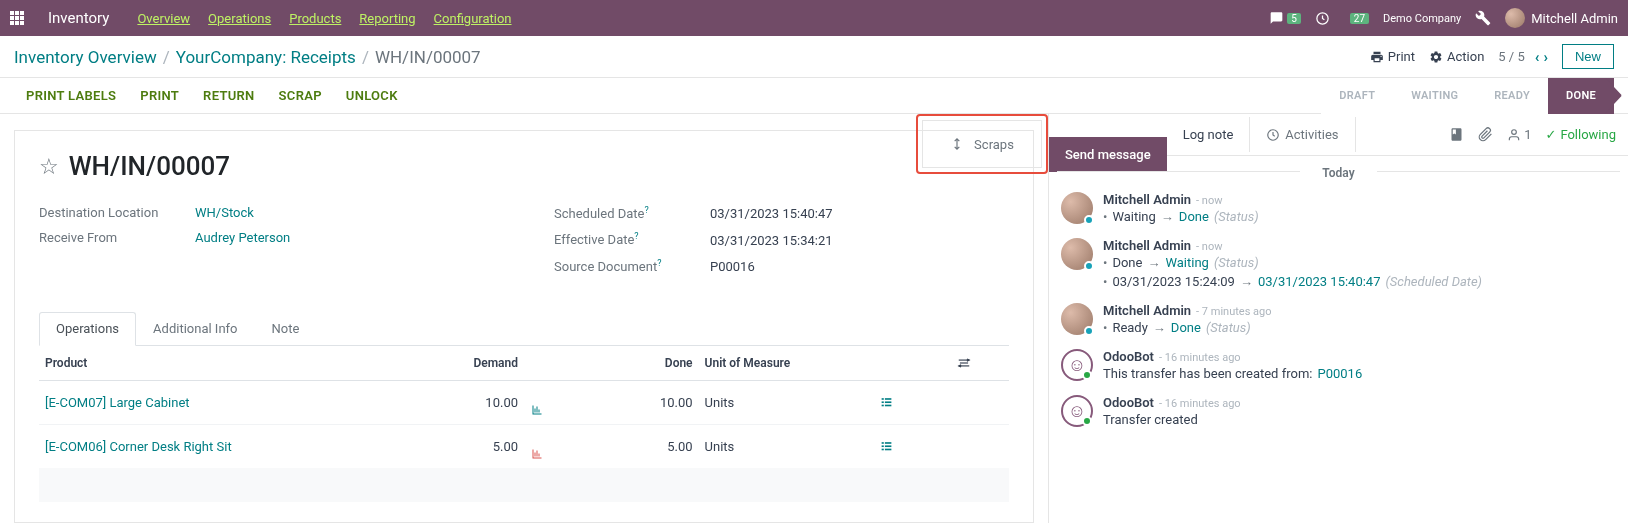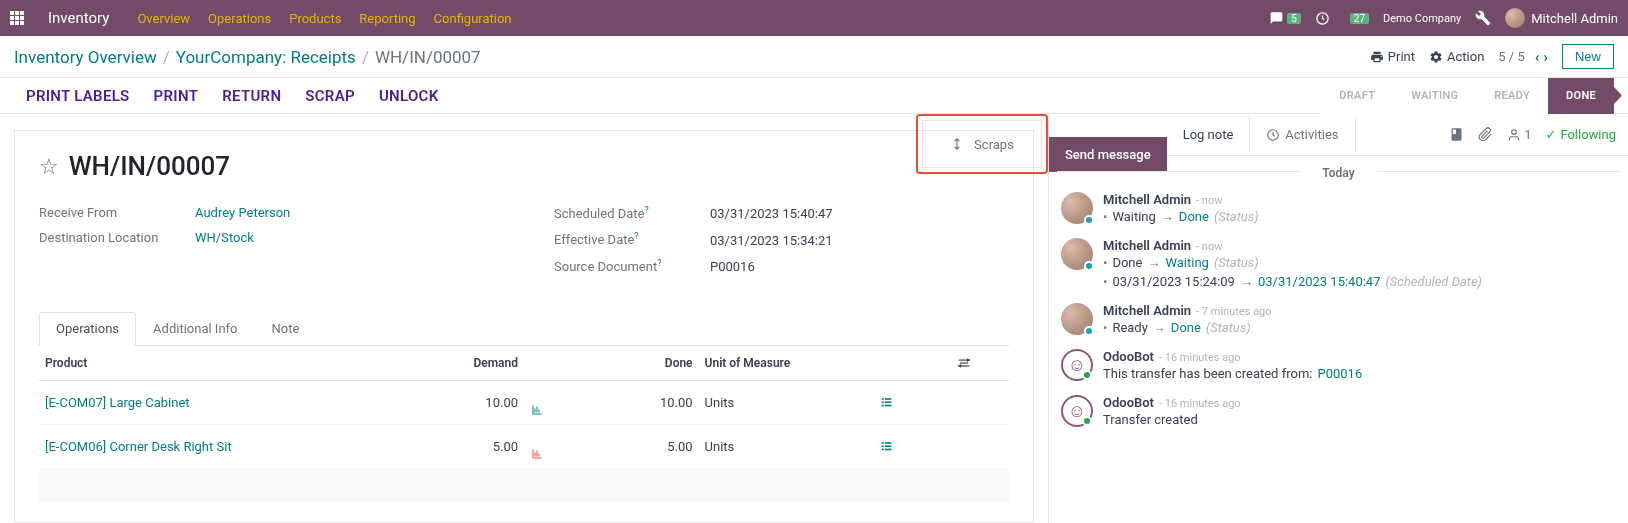--- a/index.html
+++ b/index.html
@@ -4,21 +4,21 @@
 <style>
   * { box-sizing: border-box; margin: 0; padding: 0; }
   body { font-family: -apple-system, BlinkMacSystemFont, "Segoe UI", Roboto, sans-serif; font-size: 13px; color: #374151; background: #fff; width: 1628px; }
   
   
   .topnav { background: #714b67; color: #fff; height: 36px; display: flex; align-items: center; padding: 0 10px; }
   .topnav-left { display: flex; align-items: center; gap: 18px; }
   .apps-icon { display: grid; grid-template-columns: repeat(3,4px); grid-template-rows: repeat(3,4px); gap: 1px; }
   .apps-icon span { background: #fff; width: 4px; height: 4px; }
   .brand { font-size: 15px; color: #fff; font-weight: 400; margin-left: 6px; margin-right: 10px; }
-  .nav-link { color: #eab308; font-size: 13px; cursor: pointer; }
+  .nav-link { color: #bef264; font-size: 13px; cursor: pointer; text-decoration: underline; }
   .topnav-right { margin-left: auto; display: flex; align-items: center; gap: 14px; }
   .chat-badge { display: flex; align-items: center; gap: 3px; }
   .chat-badge .count { background: #5db37e; color: #fff; border-radius: 2px; font-size: 10px; padding: 0 4px; }
   .clock-badge { display: flex; align-items: center; gap: 20px; }
   .clock-badge .count { background: #5db37e; color: #fff; border-radius: 2px; font-size: 10px; padding: 0 4px; }
   .wrench-icon, .chat-icon, .clock-icon { color: #fff; font-size: 14px; }
   .company { color: #fff; font-size: 11px; }
   .user { display: flex; align-items: center; gap: 6px; color: #fff; }
   .avatar-sm { width: 20px; height: 20px; border-radius: 50%; background: radial-gradient(circle at 30% 30%, #dba, #976); }
   
@@ -31,21 +31,21 @@
   .controlbar-right { margin-left: auto; display: flex; align-items: center; gap: 14px; }
   .btn-link { color: #374151; font-size: 13px; cursor: pointer; display: flex; align-items: center; gap: 4px; }
   .btn-link .ico { font-size: 13px; }
   .pager { display: flex; align-items: center; gap: 10px; color: #6c757d; text-align: center; }
   .pager-arrows { display: flex; gap: 4px; }
   .pager-arrows span { color: #017e84; font-size: 15px; cursor: pointer; font-weight: bold; }
   .btn-new { border: 1px solid #017e84; color: #017e84; background: #fff; padding: 4px 12px; font-size: 13px; cursor: pointer; }
   
   
   .actionrow { display: flex; align-items: center; padding: 0 14px; border-bottom: 1px solid #e5e5e5; height: 36px; }
-  .action-btn { color: #4c1d95; font-size: 15px; font-weight: 600; padding: 8px 12px; cursor: pointer; letter-spacing: 0.3px; }
+  .action-btn { color: #4d7c0f; font-size: 13px; font-weight: 600; padding: 8px 12px; cursor: pointer; letter-spacing: 0.3px; }
   .status-steps { margin-left: auto; display: flex; align-items: stretch; height: 36px; }
   .status-step { padding: 0 18px; color: #adb5bd; font-size: 11px; font-weight: 600; display: flex; align-items: center; position: relative; background: #fff; letter-spacing: 0.3px; }
   .status-step::after { content: ""; position: absolute; right: -8px; top: 0; bottom: 0; width: 16px; background: inherit; clip-path: polygon(0 0, 100% 50%, 0 100%); border-right: 1px solid #e5e5e5; }
   .status-step.done { background: #714b67; color: #fff; }
   .status-step.done::after { background: #714b67; }
   
   
   .main { display: flex; }
   .form-area { flex: 1; padding: 16px 0 0 0; position: relative; }
   .chatter { width: 580px; border-left: 1px solid #e5e5e5; min-height: 440px; }
@@ -233,26 +233,26 @@
       </div>
     </div>
     <div class="sheet">
       <div class="title-row">
         <span class="star-ico">☆</span>
         <span class="doc-title">WH/IN/00007</span>
       </div>
       <div class="field-grid">
         <div class="field-col">
           <div class="field-row">
+            <span class="field-label">Destination Location</span>
+            <span class="field-val link">WH/Stock</span>
+          </div>
+          <div class="field-row">
             <span class="field-label">Receive From</span>
             <span class="field-val link">Audrey Peterson</span>
-          </div>
-          <div class="field-row">
-            <span class="field-label">Destination Location</span>
-            <span class="field-val link">WH/Stock</span>
           </div>
         </div>
         <div class="field-col">
           <div class="field-row">
             <span class="field-label"><span>Scheduled Date</span><span class="sup">?</span></span>
             <span class="field-val">03/31/2023 15:40:47</span>
           </div>
           <div class="field-row">
             <span class="field-label"><span>Effective Date</span><span class="sup">?</span></span>
             <span class="field-val">03/31/2023 15:34:21</span>

